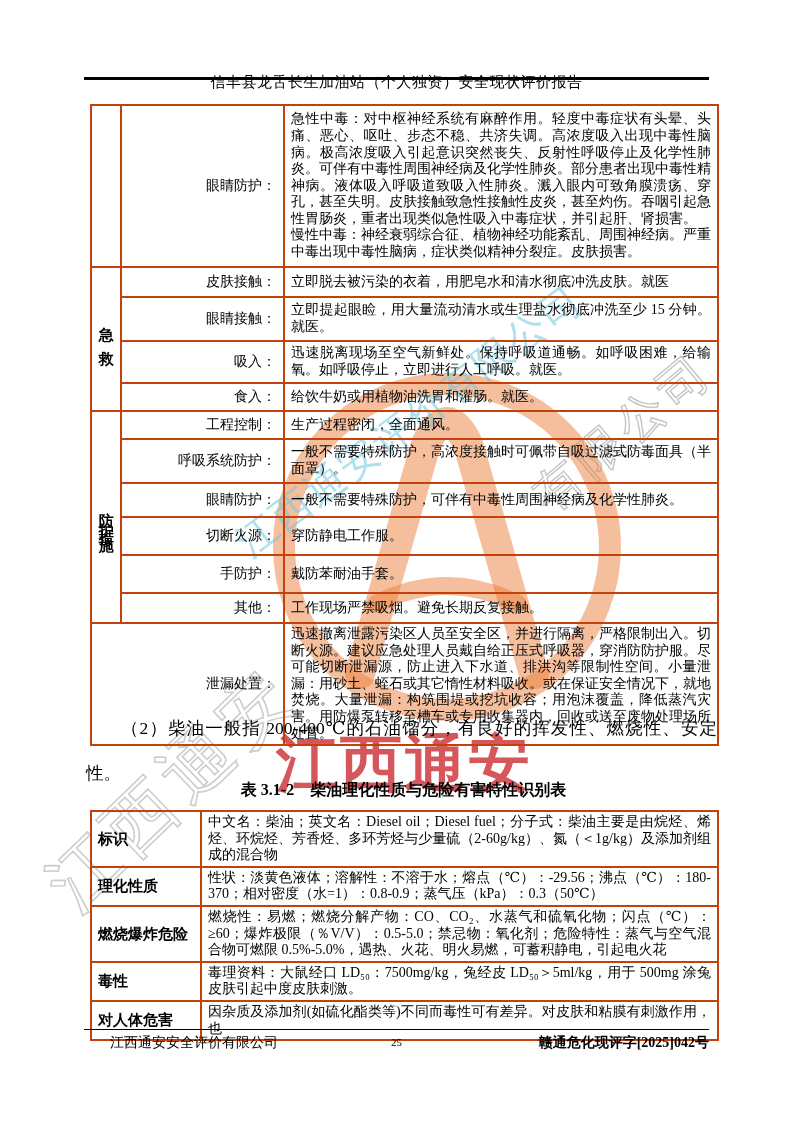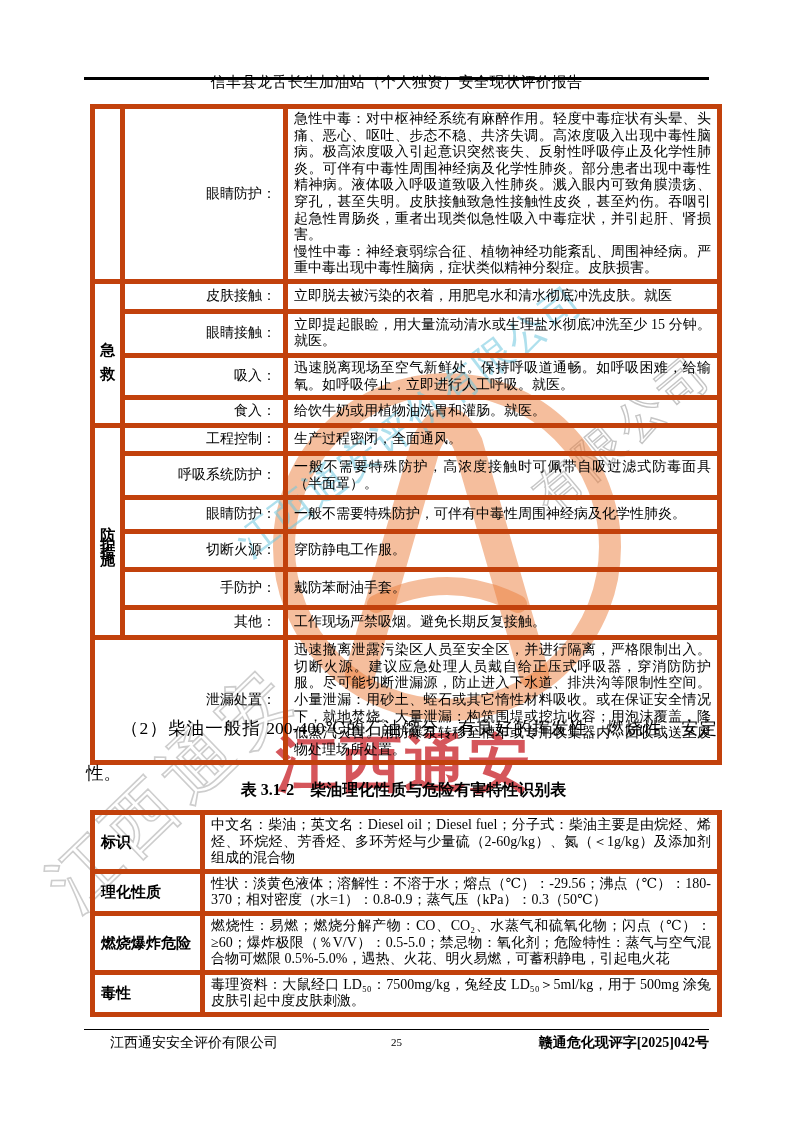--- a/index.html
+++ b/index.html
@@ -11,21 +11,21 @@
   
   .hdr-title{
     position:absolute;top:52px;left:84px;width:625px;text-align:center;
     font-size:15px;letter-spacing:.5px;margin-top:21px;
   }
   .hdr-rule{position:absolute;top:77px;left:84px;width:625px;height:3px;background:#000;}
   
   table{border-collapse:collapse;table-layout:fixed;}
   .t1{position:absolute;top:104px;left:90px;width:627px;}
   .t2{position:absolute;top:810px;left:90px;width:627px;}
-  td{border:5px solid #c2410c;padding:2px 6px;font-size:14px;line-height:16.6px;
+  td{border:2px solid #c2410c;padding:2px 6px;font-size:14px;line-height:16.6px;
      vertical-align:middle;background:transparent;}
   .t1{border:2px solid #000;} .t2{border:2px solid #000;}
   .lbl{text-align:right;padding-right:7px;white-space:nowrap;}
   .txt{text-align:justify;}
   .vert{
     text-align:center;font-weight:bold;padding:0;
     writing-mode:vertical-rl;text-orientation:upright;letter-spacing:1.6em;
     font-size:15px;
   }
   .vert2{letter-spacing:.55em;}
@@ -174,20 +174,24 @@
       <td class="txt">性状：淡黄色液体；溶解性：不溶于水；熔点（℃）：-29.56；沸点（℃）：180-370；相对密度（水=1）：0.8-0.9；蒸气压（kPa）：0.3（50℃）</td>
     </tr>
     <tr style="height:54px">
       <td class="hd">燃烧爆炸危险</td>
       <td class="txt">燃烧性：易燃；燃烧分解产物：CO、CO₂、水蒸气和硫氧化物；闪点（℃）：≥60；爆炸极限（％V/V）：0.5-5.0；禁忌物：氧化剂；危险特性：蒸气与空气混合物可燃限 0.5%-5.0%，遇热、火花、明火易燃，可蓄积静电，引起电火花</td>
     </tr>
     <tr style="height:38px">
       <td class="hd">毒性</td>
       <td class="txt">毒理资料：大鼠经口 LD₅₀：7500mg/kg，兔经皮 LD₅₀＞5ml/kg，用于 500mg 涂兔皮肤引起中度皮肤刺激。</td>
     </tr>
+    <tr style="height:26px">
+      <td class="hd">对人体危害</td>
+      <td class="txt">因杂质及添加剂(如硫化酯类等)不同而毒性可有差异。对皮肤和粘膜有刺激作用，也</td>
+    </tr>
   </tbody>
     </table>
 
   <div class="ft-rule"></div>
   <div class="ft">
     <span class="l">江西通安安全评价有限公司</span>
     <span class="c">25</span>
     <span class="r">赣通危化现评字[2025]042号</span>
   </div>
 

